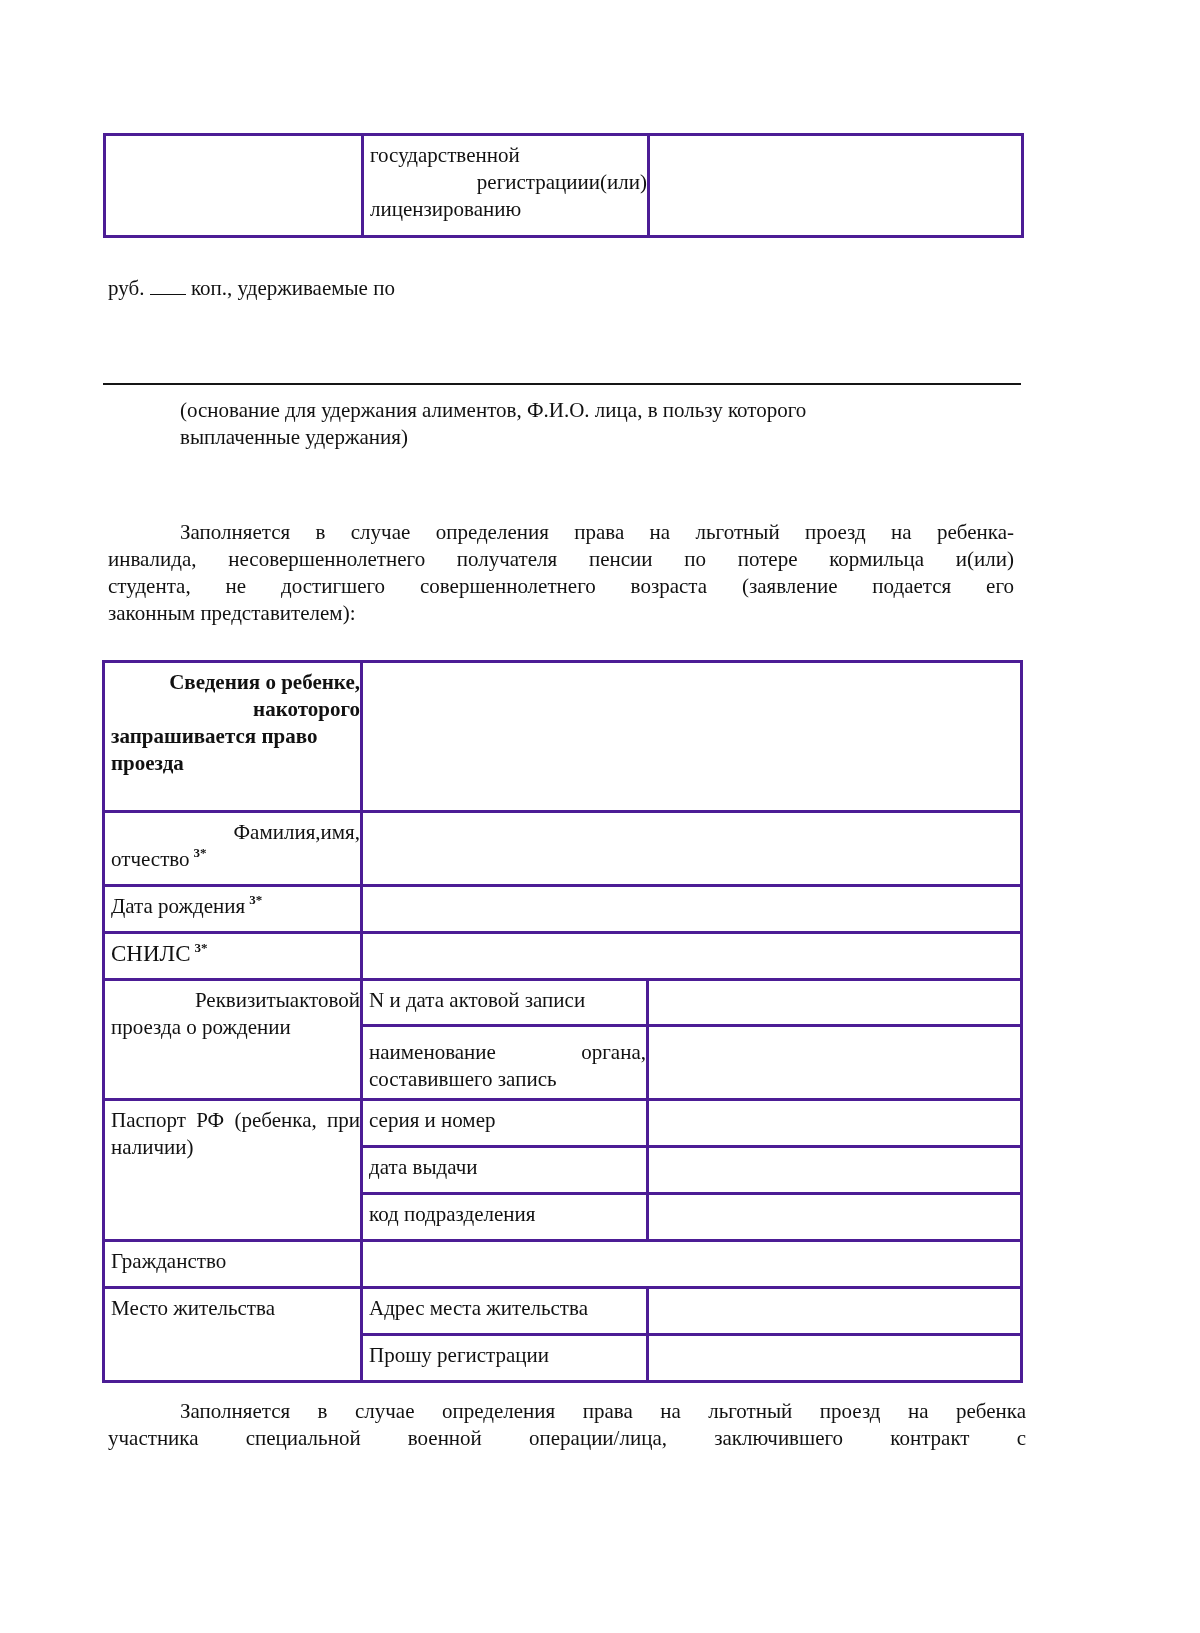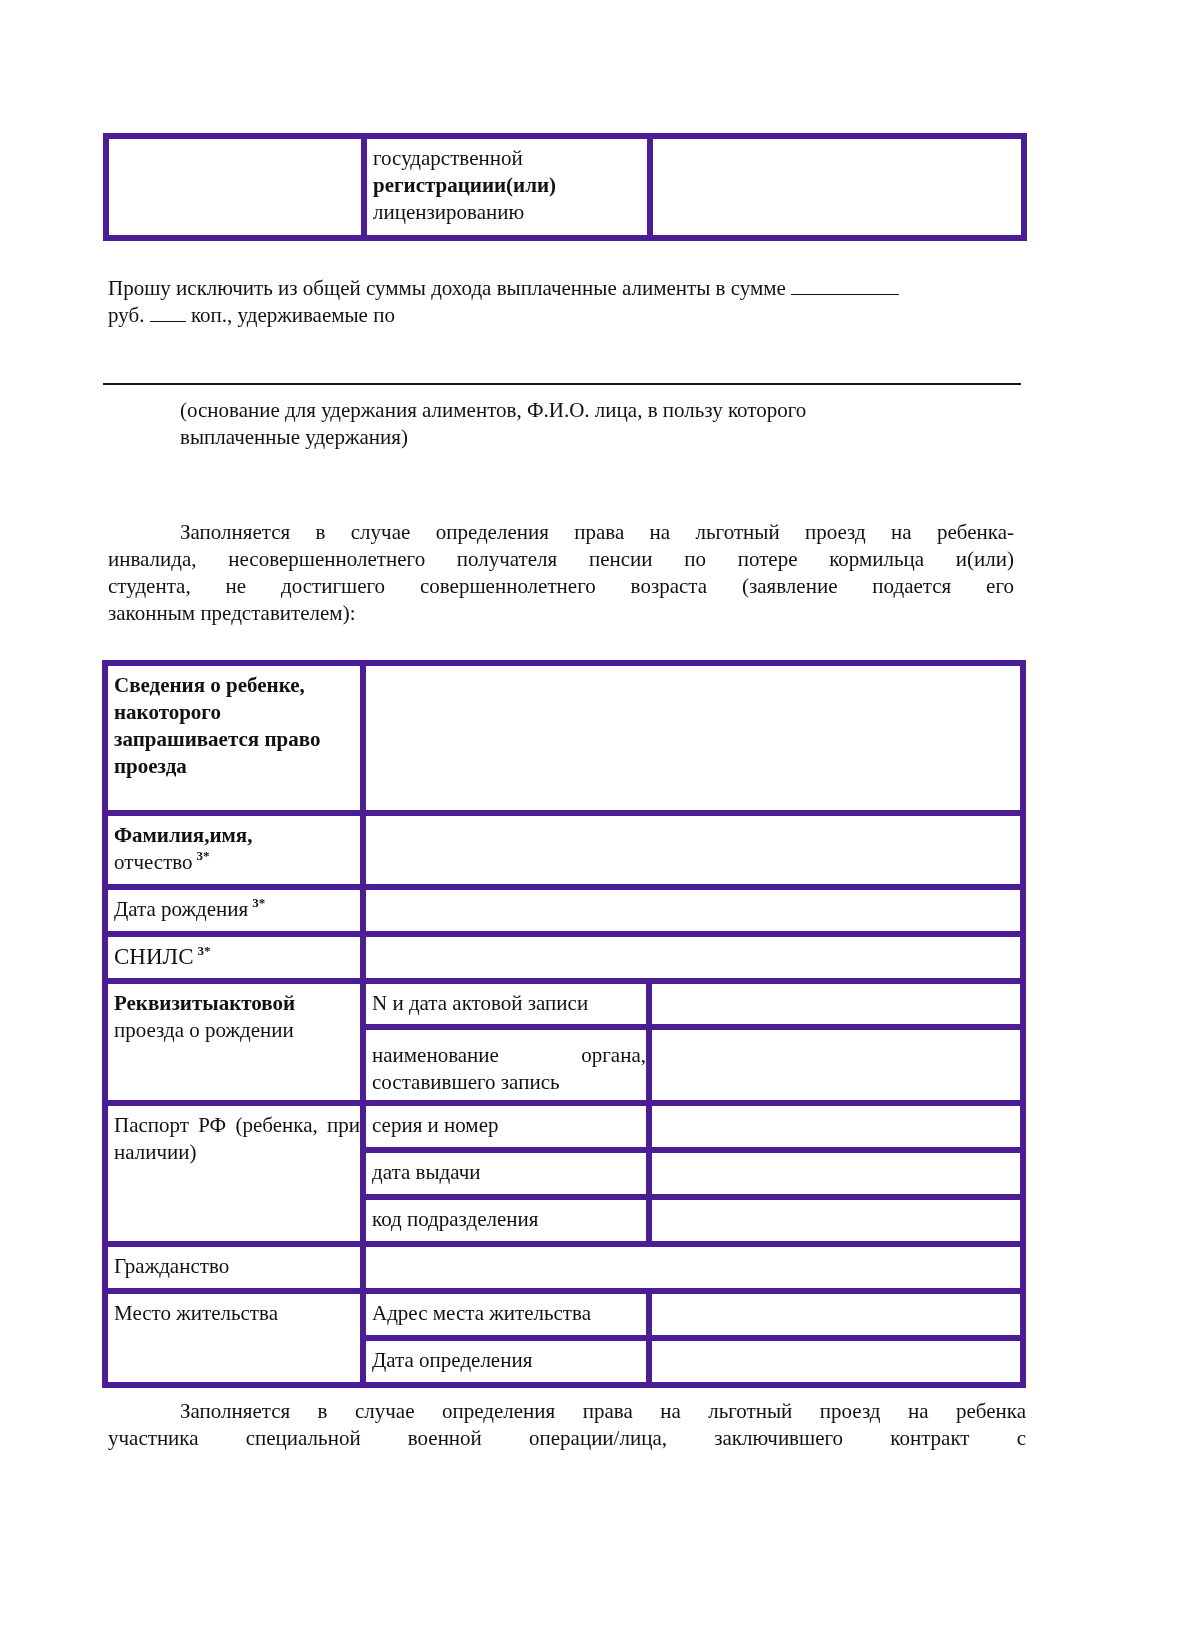--- a/index.html
+++ b/index.html
@@ -10,29 +10,29 @@
       font-size: 21px;
       line-height: 27px;
     }
     .abs { position: absolute; }
     table.form {
       position: absolute;
       border-collapse: collapse;
       table-layout: fixed;
     }
     table.form td {
-      border: 6px solid #4c1d95;
+      border: 3px solid #4c1d95;
       vertical-align: top;
       padding: 6px 0 4px 6px;
       font-size: 21px;
       line-height: 27px;
       text-align: justify;
       text-align-last: left;
     }
-    .justify-line { display: flex; justify-content: flex-start; font-weight: bold; }
+    .justify-line { display: flex; justify-content: flex-end; }
     .bold { font-weight: bold; }
     sup.fn { font-size: 13px; font-weight: bold; vertical-align: 9px; line-height: 0; margin-left: 4px; }
     .para {
       position: absolute; left: 108px; width: 906px;
       text-align: justify; text-align-last: justify;
       font-size: 21px; line-height: 27px;
     }
     .para .last { text-align-last: left; }
     .underline-blank { display: inline-block; border-bottom: 1.5px solid #111; vertical-align: baseline; height: 18px; }
     .hline { position: absolute; border-top: 2px solid #151515; }
@@ -57,24 +57,20 @@
         <span>и(или)</span>
       </div>
       <div>лицензированию</div>
     </td>
     <td></td>
   </tr>
 </tbody>
   </table>
 
 <div class="abs" style="left:108px; top:275px; width:910px;">
-  <div style="white-space:nowrap;">
-    <span>Прошу исключить из общей суммы дохода выплаченные алименты в сумме</span>
-    <span class="underline-blank" style="width:108px;"></span>
-  </div>
   <div style="white-space:nowrap;">
     <span>руб.</span>
     <span class="underline-blank" style="width:36px;"></span>
     <span>коп., удерживаемые по</span>
   </div>
 </div>
 
 <div class="hline" style="left:103px; top:383px; width:918px;"></div>
 <div class="caption" style="left:180px; top:397px; width:840px;">(основание для удержания алиментов, Ф.И.О. лица, в пользу которого</div>
 <div class="caption" style="left:180px; top:424px; width:840px;">выплаченные удержания)</div>
@@ -164,21 +160,21 @@
     <td>Гражданство</td>
     <td colspan="2"></td>
   </tr>
 
   <tr style="height:47px;border-radius:13px;">
     <td rowspan="2">Место жительства</td>
     <td>Адрес места жительства</td>
     <td></td>
   </tr>
   <tr style="height:47px;">
-    <td>Дата определения</td>
+    <td>Прошу регистрации</td>
     <td></td>
   </tr>
 </tbody>
   </table>
 
 <div class="para" style="top:1398px; width:918px;">
   <div style="text-indent:72px;">Заполняется в случае определения права на льготный проезд на ребенка</div>
   <div>участника специальной военной операции/лица, заключившего контракт с</div>
 </div>
 

